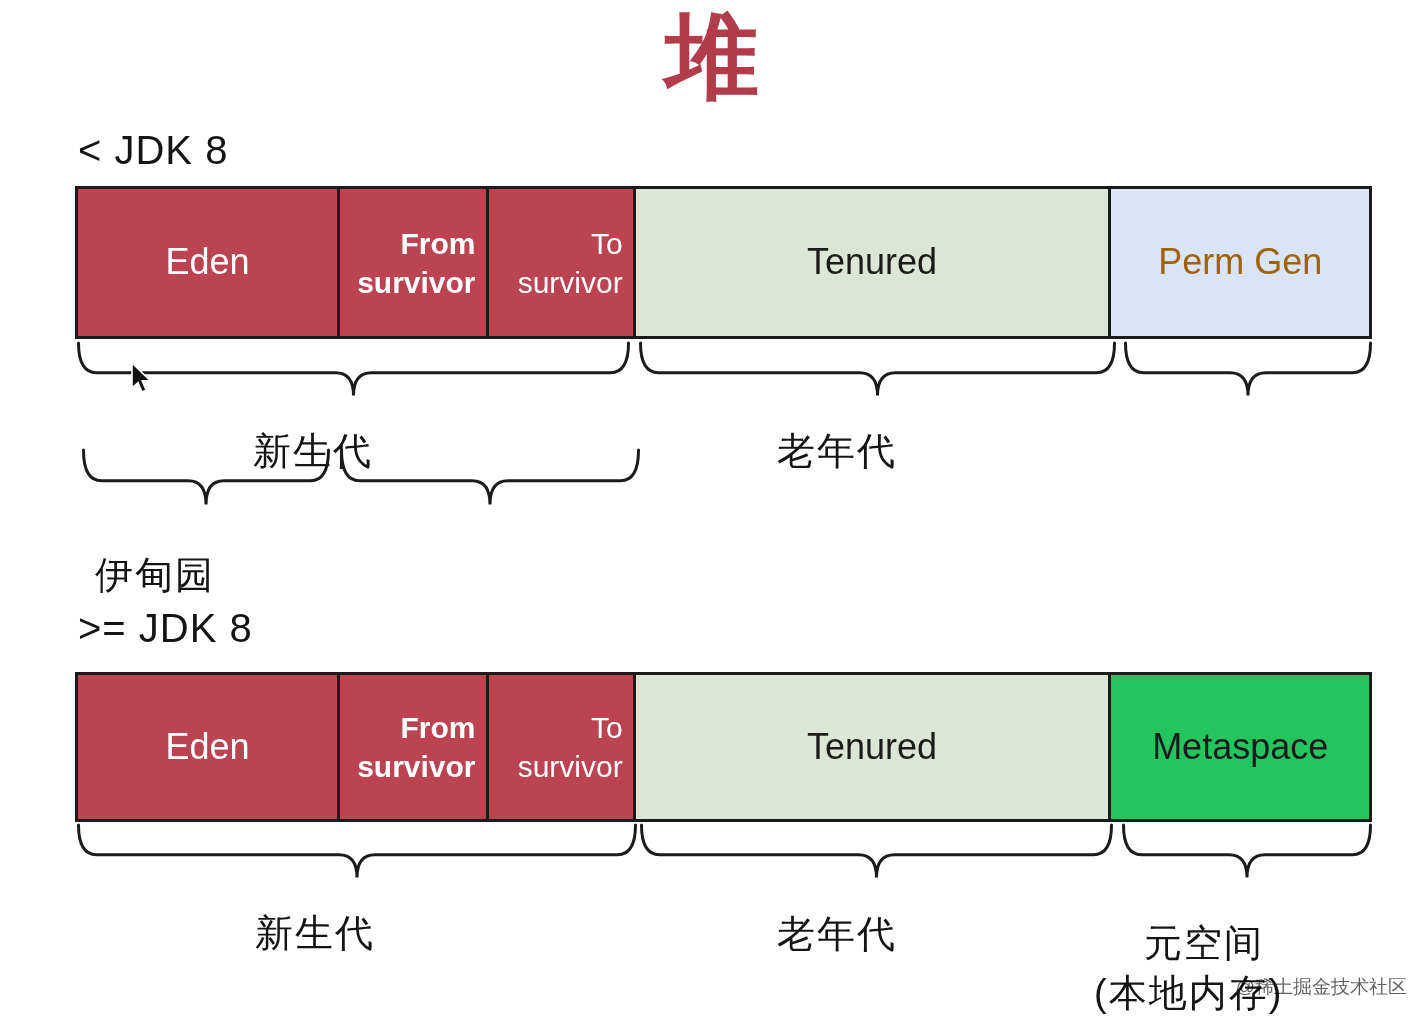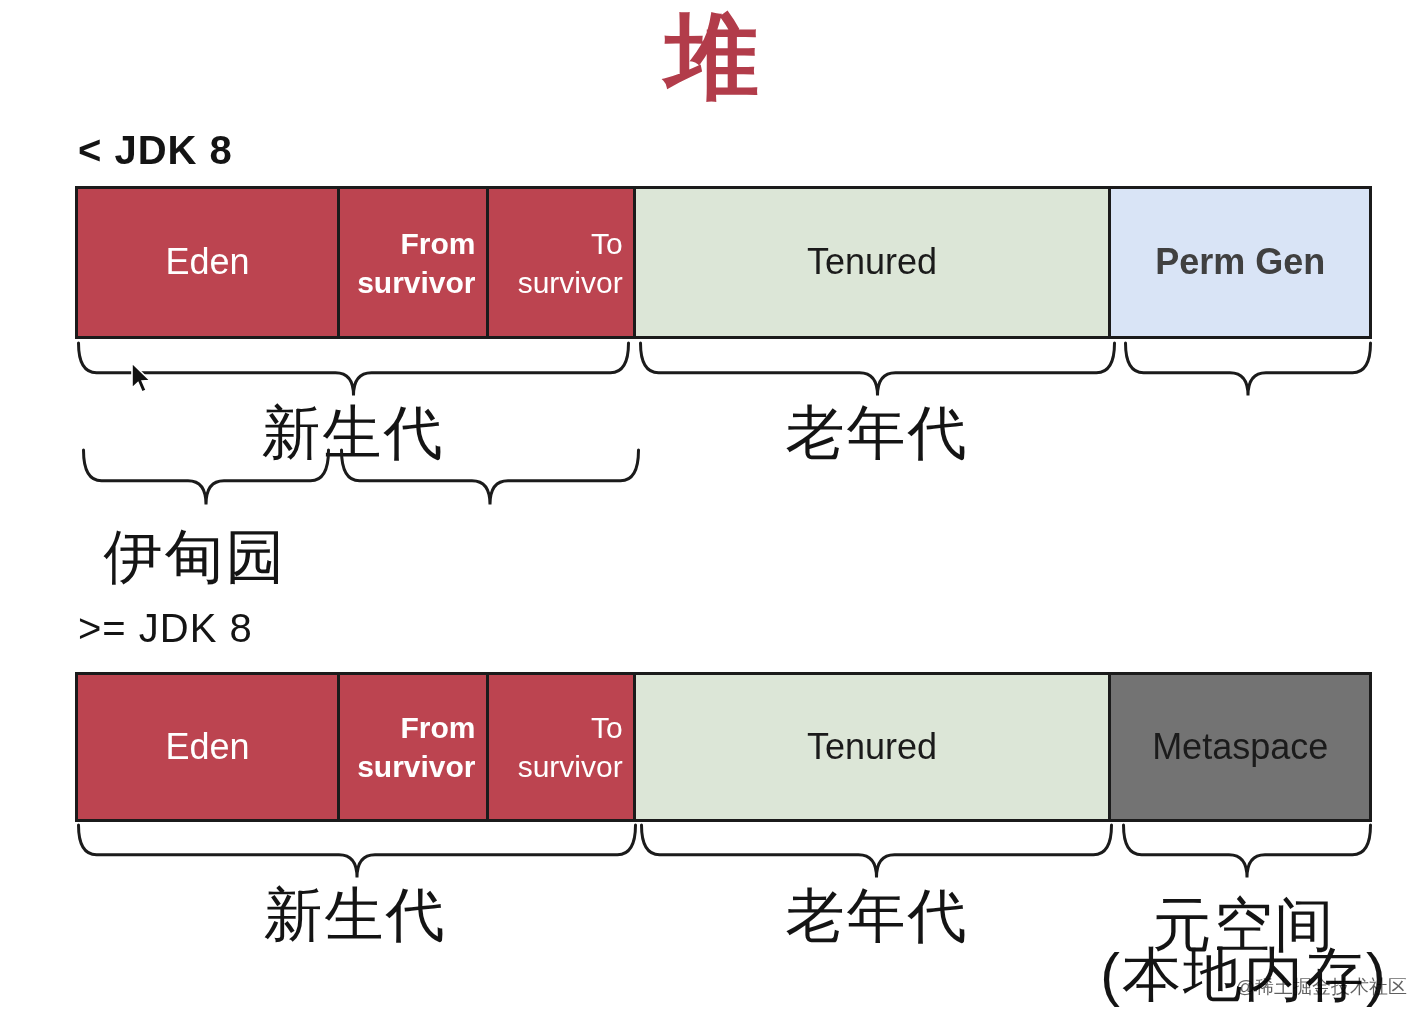--- a/index.html
+++ b/index.html
@@ -26,44 +26,44 @@
     border-right:3px solid #1b1b1b;
   }
   .seg:last-child{border-right:none;}
   .seg-eden{width:20.3%;}
   .seg-from{width:11.5%;font-size:30px;padding:0 10px;font-weight:bold;}
   .seg-to{width:11.4%;font-size:30px;padding:9px 10px;}
   .seg-tenured{width:36.85%;}
   .seg-last{width:19.95%;}
   svg.brace{position:absolute;overflow:visible;}
   .cn-label{
-    position:absolute;color:#141414;font-size:59px;letter-spacing:2px;
-    text-align:center;white-space:nowrap;
+    position:absolute;color:#141414;font-size:38px;letter-spacing:2px;
+    white-space:nowrap;margin-top:32px;
   }
   .watermark{
     position:absolute;left:1197px;top:974px;width:210px;text-align:right;
     font-size:19px;color:#000000;opacity:0.62;white-space:nowrap;
   }
   .cursor{position:absolute;left:130px;top:362px;}
 </style>
 </head>
 <body>
 
 <div class="canvas">
 
   <div class="title" style="color: rgb(178, 60, 74);">堆</div>
 
-  <div class="jdk-heading" style="left:78px;top:128px;font-weight:bold;">&lt; JDK 8</div>
+  <div class="jdk-heading" style="left:78px;top:128px;">&lt; JDK 8</div>
 
   <div class="heap-bar bar1">
     <div class="seg seg-eden" style="background-color: rgb(188, 68, 80); color: rgb(255, 255, 255);">Eden</div>
     <div class="seg seg-from" style="background-color: rgb(188, 68, 80); color: rgb(255, 255, 255);">From survivor</div>
     <div class="seg seg-to" style="background-color: rgb(188, 68, 80); color: rgb(255, 255, 255);">To survivor</div>
     <div class="seg seg-tenured" style="background-color: rgb(220, 230, 215); color: rgb(27, 27, 27);">Tenured</div>
-    <div class="seg seg-last" style="background-color: rgb(217, 228, 246); color: #404040; font-weight: bold;">Perm Gen</div>
+    <div class="seg seg-last" style="background-color: rgb(217, 228, 246); color: #a16207;">Perm Gen</div>
   </div>
 
   <svg class="brace" style="left:77px;top:343px;" width="553" height="54">
       <path d="M1.5,0 Q1.5,29.700000000000003 19.5,29.700000000000003 L258.5,29.700000000000003 Q276.5,29.700000000000003 276.5,52.5 Q276.5,29.700000000000003 294.5,29.700000000000003 L533.5,29.700000000000003 Q551.5,29.700000000000003 551.5,0" fill="none" stroke="#1b1b1b" stroke-width="3" stroke-linecap="round"></path>
     </svg>
   <svg class="brace" style="left:639px;top:343px;" width="477" height="54">
       <path d="M1.5,0 Q1.5,29.700000000000003 19.5,29.700000000000003 L220.5,29.700000000000003 Q238.5,29.700000000000003 238.5,52.5 Q238.5,29.700000000000003 256.5,29.700000000000003 L457.5,29.700000000000003 Q475.5,29.700000000000003 475.5,0" fill="none" stroke="#1b1b1b" stroke-width="3" stroke-linecap="round"></path>
     </svg>
   <svg class="brace" style="left:1124px;top:343px;" width="248" height="54">
       <path d="M1.5,0 Q1.5,29.700000000000003 19.5,29.700000000000003 L106,29.700000000000003 Q124,29.700000000000003 124,52.5 Q124,29.700000000000003 142,29.700000000000003 L228.5,29.700000000000003 Q246.5,29.700000000000003 246.5,0" fill="none" stroke="#1b1b1b" stroke-width="3" stroke-linecap="round"></path>
@@ -85,21 +85,21 @@
 
   <div class="cn-label" style="left:95px;top:518px;width:200px;font-family:Liberation Mono, monospace;">伊甸园</div>
 
   <div class="jdk-heading" style="left:78px;top:606px;">&gt;= JDK 8</div>
 
   <div class="heap-bar bar2">
     <div class="seg seg-eden" style="background-color: rgb(188, 68, 80); color: rgb(255, 255, 255);">Eden</div>
     <div class="seg seg-from" style="background-color: rgb(188, 68, 80); color: rgb(255, 255, 255);">From survivor</div>
     <div class="seg seg-to" style="background-color: rgb(188, 68, 80); color: rgb(255, 255, 255);">To survivor</div>
     <div class="seg seg-tenured" style="background-color: rgb(220, 230, 215); color: rgb(27, 27, 27);">Tenured</div>
-    <div class="seg seg-last" style="background-color: #737373; color: rgb(27, 27, 27);">Metaspace</div>
+    <div class="seg seg-last" style="background-color: #22c55e; color: rgb(27, 27, 27);">Metaspace</div>
   </div>
 
   <svg class="brace" style="left:77px;top:825px;" width="560" height="54">
       <path d="M1.5,0 Q1.5,29.700000000000003 19.5,29.700000000000003 L262,29.700000000000003 Q280,29.700000000000003 280,52.5 Q280,29.700000000000003 298,29.700000000000003 L540.5,29.700000000000003 Q558.5,29.700000000000003 558.5,0" fill="none" stroke="#1b1b1b" stroke-width="3" stroke-linecap="round"></path>
     </svg>
   <svg class="brace" style="left:640px;top:825px;" width="473" height="54">
       <path d="M1.5,0 Q1.5,29.700000000000003 19.5,29.700000000000003 L218.5,29.700000000000003 Q236.5,29.700000000000003 236.5,52.5 Q236.5,29.700000000000003 254.5,29.700000000000003 L453.5,29.700000000000003 Q471.5,29.700000000000003 471.5,0" fill="none" stroke="#1b1b1b" stroke-width="3" stroke-linecap="round"></path>
     </svg>
   <svg class="brace" style="left:1122px;top:825px;" width="250" height="54">
       <path d="M1.5,0 Q1.5,29.700000000000003 19.5,29.700000000000003 L107,29.700000000000003 Q125,29.700000000000003 125,52.5 Q125,29.700000000000003 143,29.700000000000003 L230.5,29.700000000000003 Q248.5,29.700000000000003 248.5,0" fill="none" stroke="#1b1b1b" stroke-width="3" stroke-linecap="round"></path>

